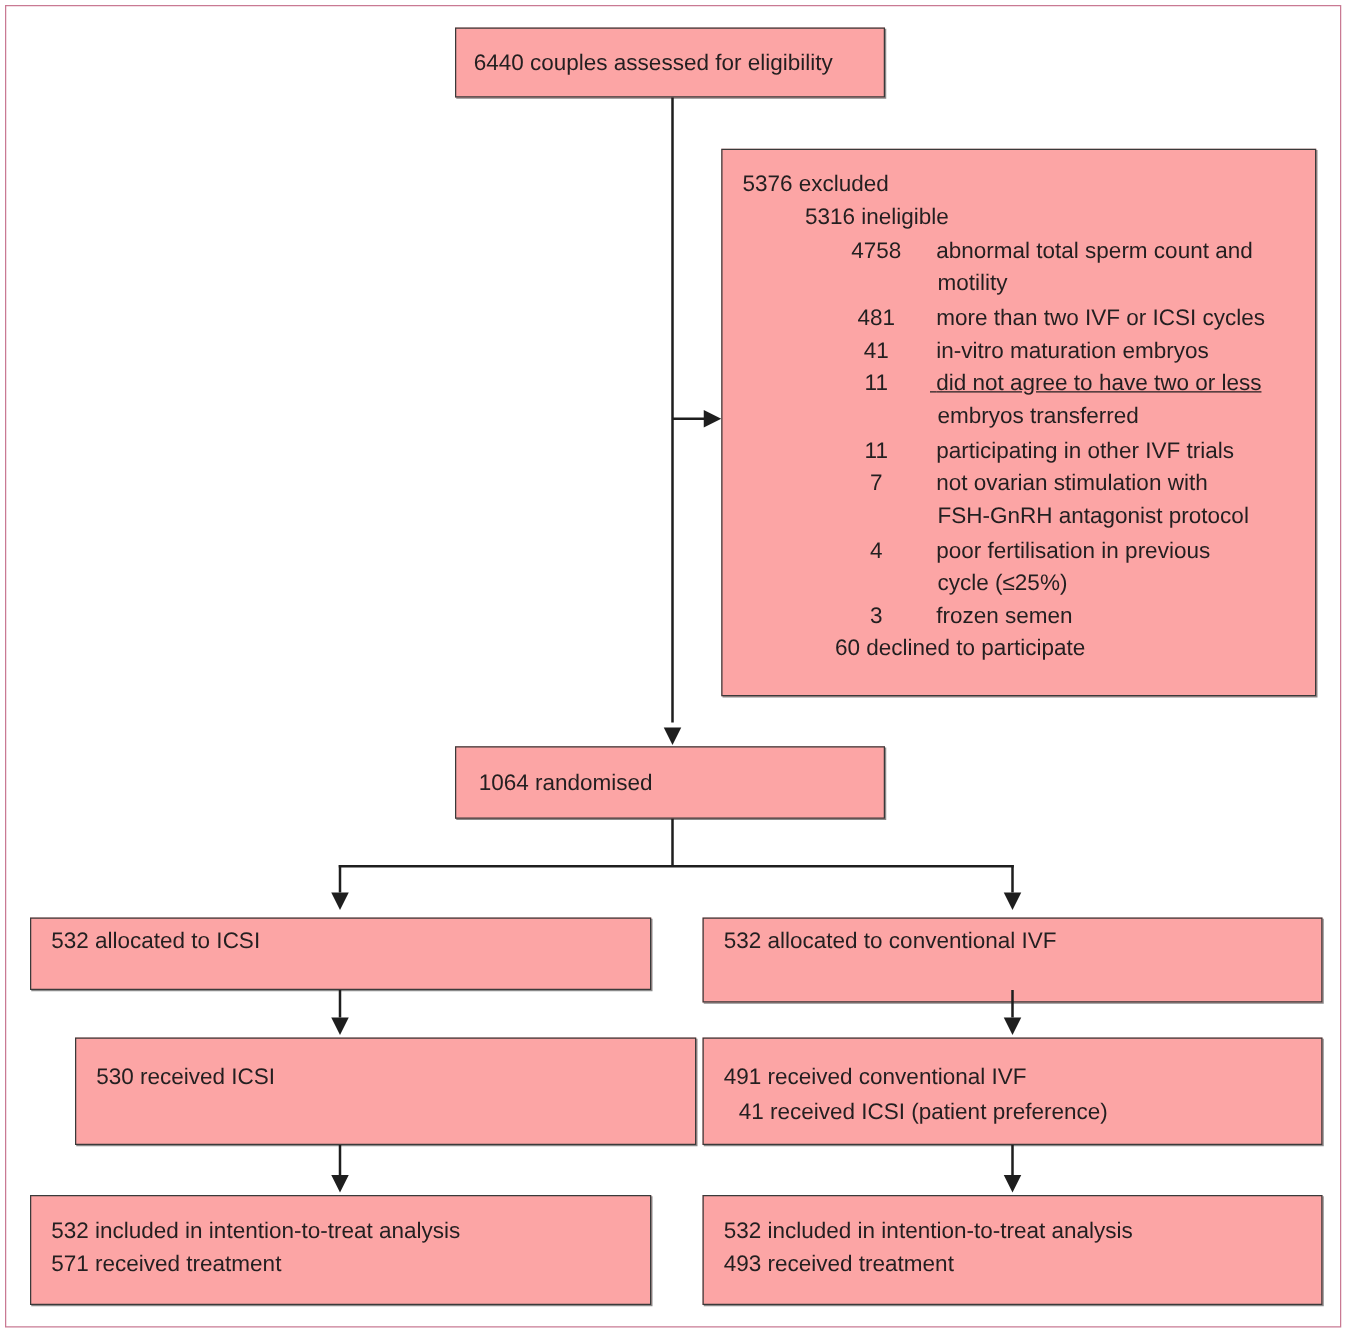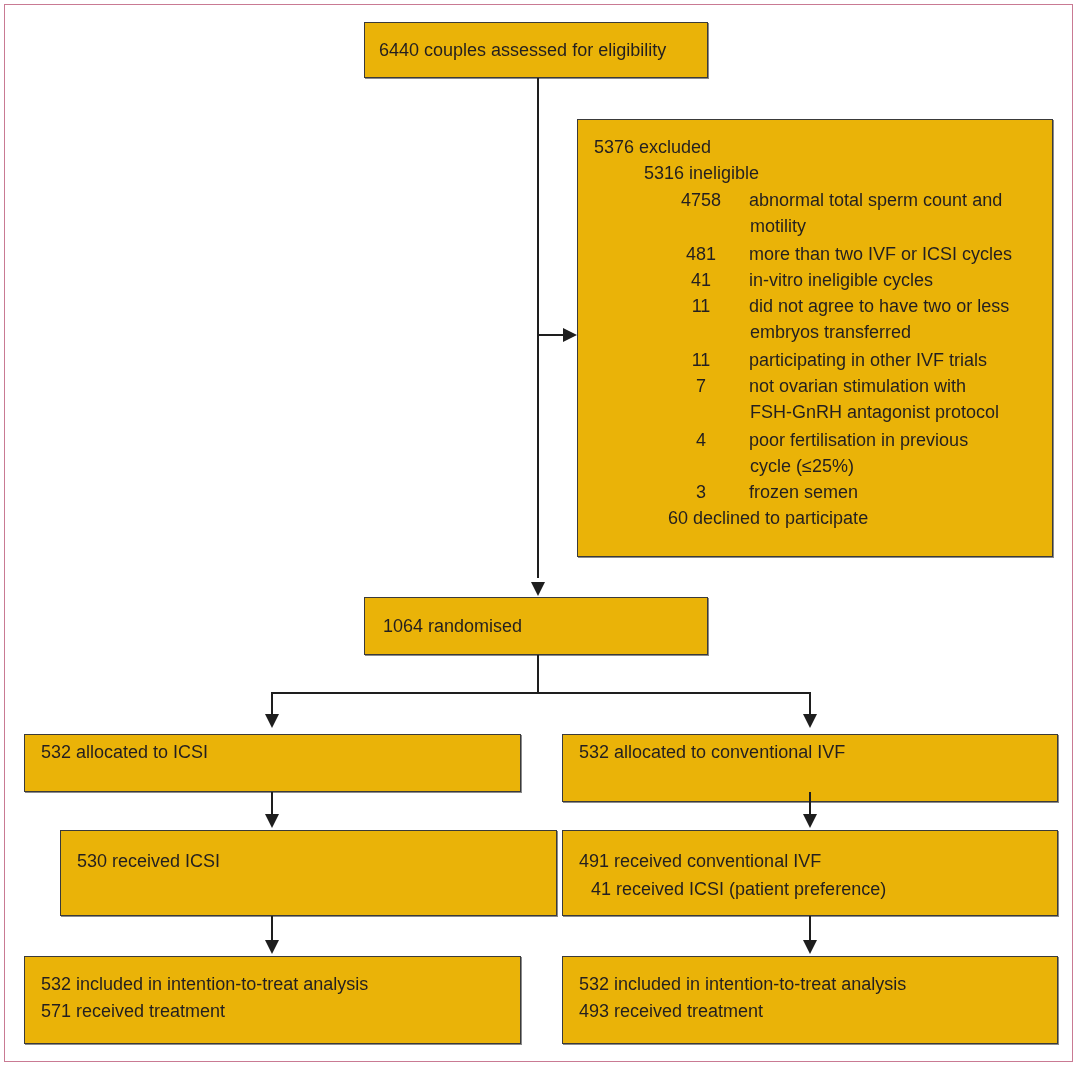--- a/index.html
+++ b/index.html
@@ -1,20 +1,20 @@
 <!DOCTYPE html>
 <html><head>
 <meta charset="utf-8">
 <style>
   html, body { margin:0; padding:0; background:#ffffff; }
   body { width:1080px; height:1070px; position:relative; overflow:hidden;
          font-family:"Liberation Sans", sans-serif; color:#231f20; }
   #frame { position:absolute; left:4px; top:4px; width:1069px; height:1058px;
            border:1px solid #c97a93; box-sizing:border-box; }
-  .box { position:absolute; border:1.5px solid #3a3a3a; background:#eab308; box-sizing:border-box;
+  .box { position:absolute; border:1.5px solid #3a3a3a; background:#fca5a5; box-sizing:border-box;
          box-shadow:1px 1px 0 #8a8a8a; font-size:18px; line-height:26px; }
   .line { position:absolute; background:#1e1e1e; }
   .arrow-down { position:absolute; width:0; height:0;
                 border-left:7px solid transparent; border-right:7px solid transparent;
                 border-top:14px solid #1e1e1e; }
   .arrow-right { position:absolute; width:0; height:0;
                 border-top:7px solid transparent; border-bottom:7px solid transparent;
                 border-left:14px solid #1e1e1e; }
   .t { position:absolute; white-space:nowrap; }
   .row { position:absolute; white-space:nowrap; }
@@ -37,23 +37,23 @@
 
 <div class="box" style="left:577px;top:119px;width:476px;height:438px;">
   <span class="t" style="left:16px;top:14px;">5376 excluded</span>
   <span class="t" style="left:66px;top:40px;">5316 ineligible</span>
 
   <span class="row" style="left:80px;top:67px;"><span class="num" style="width:86px;">4758</span> <span>abnormal total sperm count and</span></span>
   <span class="t" style="left:172px;top:93px;">motility</span>
 
   <span class="row" style="left:80px;top:121px;"><span class="num" style="width:86px;">481</span> <span>more than two IVF or ICSI cycles</span></span>
 
-  <span class="row" style="left:80px;top:147px;"><span class="num" style="width:86px;">41</span> <span>in-vitro ineligible cycles</span></span>
+  <span class="row" style="left:80px;top:147px;"><span class="num" style="width:86px;">41</span> <span>in-vitro maturation embryos</span></span>
 
-  <span class="row" style="left:80px;top:173px;"><span class="num" style="width:86px;">11</span> <span>did not agree to have two or less</span></span>
+  <span class="row" style="left:80px;top:173px;text-decoration:underline;"><span class="num" style="width:86px;">11</span> <span>did not agree to have two or less</span></span>
   <span class="t" style="left:172px;top:199px;">embryos transferred</span>
 
   <span class="row" style="left:80px;top:227px;"><span class="num" style="width:86px;">11</span> <span>participating in other IVF trials</span></span>
 
   <span class="row" style="left:80px;top:253px;"><span class="num" style="width:86px;">7</span> <span>not ovarian stimulation with</span></span>
   <span class="t" style="left:172px;top:279px;">FSH-GnRH antagonist protocol</span>
 
   <span class="row" style="left:80px;top:307px;"><span class="num" style="width:86px;">4</span> <span>poor fertilisation in previous</span></span>
   <span class="t" style="left:172px;top:333px;">cycle (≤25%)</span>
 

